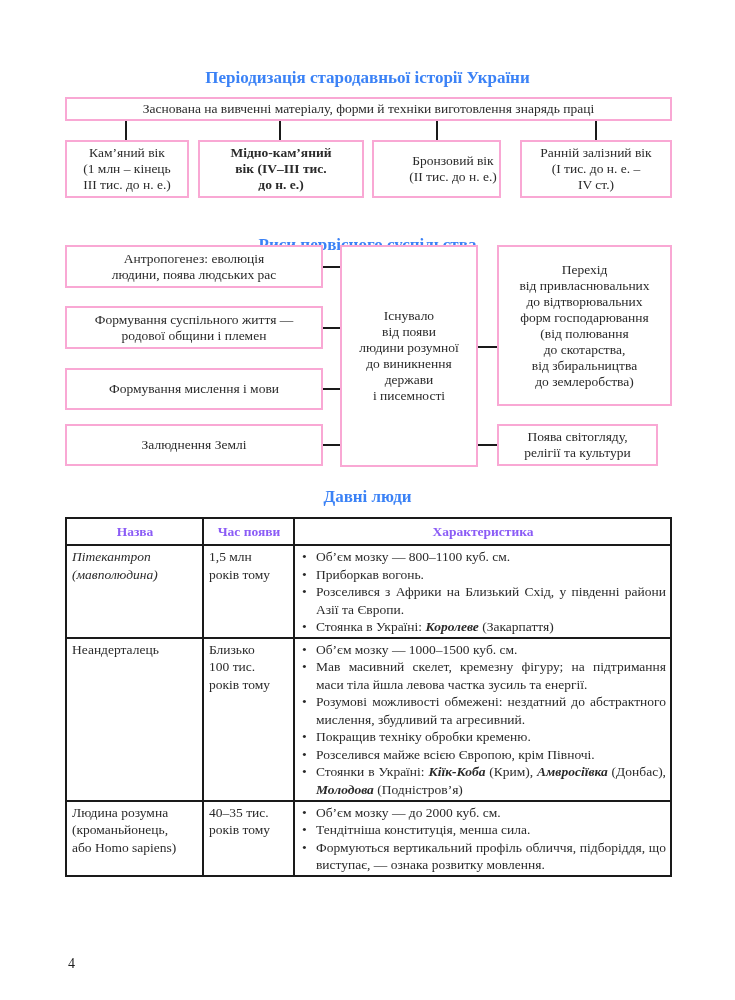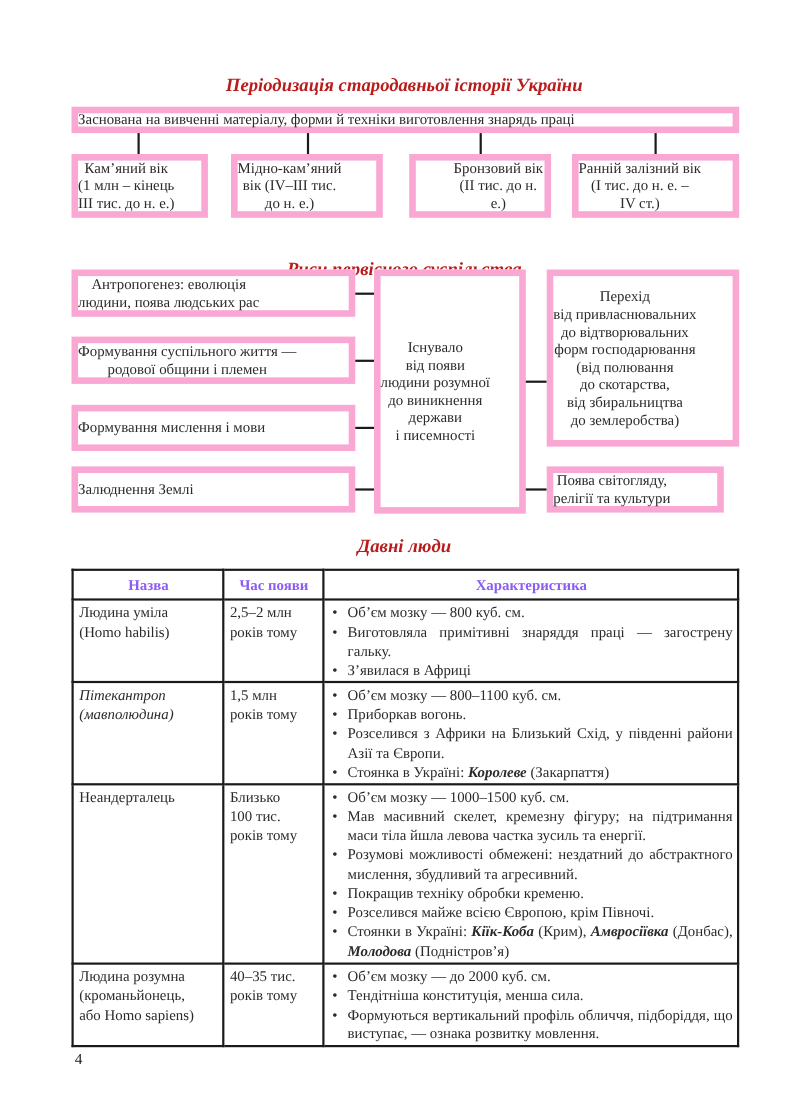--- a/index.html
+++ b/index.html
@@ -3,25 +3,25 @@
 <meta charset="utf-8">
 <style>
   html, body { margin: 0; padding: 0; background: #ffffff; }
   body {
     width: 735px; height: 1000px; position: relative; overflow: hidden;
     font-family: "Liberation Serif", "DejaVu Serif", serif;
     color: #1e1e1e;
   }
   .title {
     position: absolute; left: 0; width: 735px; text-align: center;
-    font-weight: bold; font-size: 17px; color: #b91c1c; font-style: italic;
+    font-weight: bold; font-size: 17px; color: #3b82f6;
   }
   .box {
-    position: absolute; border: 6px solid #f9a8d4; box-sizing: border-box;
-    display: flex; align-items: center; 
+    position: absolute; border: 2px solid #f9a8d4; box-sizing: border-box;
+    display: flex; align-items: center; justify-content: center;
     text-align: center; font-size: 13.5px; line-height: 16px; background: #fff;
     white-space: pre-line; color: #2a2a2a;
   }
   .vline { position: absolute; width: 2px; background: #1a1a1a; }
   .hline { position: absolute; height: 2px; background: #1a1a1a; }
 
   table.people {
     position: absolute; left: 65px; top: 517px; width: 607px;
     border-collapse: collapse; font-size: 13.5px; line-height: 17.5px;
     color: #2a2a2a;
@@ -57,21 +57,21 @@
 <div class="vline" style="left:125px; top:121px; height:20px;"></div>
 <div class="vline" style="left:279px; top:121px; height:20px;"></div>
 <div class="vline" style="left:436px; top:121px; height:20px;"></div>
 <div class="vline" style="left:595px; top:121px; height:20px;"></div>
 
 <div class="box" style="left:65px; top:140px; width:124px; height:58px;">
   <span>Кам’яний вік
 (1 млн – кінець
 III тис. до н. е.)</span>
 </div>
-<div class="box" style="left:210px; top:140px; width:138px; height:58px;">
+<div class="box" style="left:198px; top:140px; width:166px; height:58px;font-weight:bold;">
   <span>Мідно-кам’яний
 вік (IV–III тис.
 до н. е.)</span>
 </div>
 <div class="box" style="left:372px; top:140px; width:129px; height:58px;padding-left:33px;">
   <span>Бронзовий вік
 (II тис. до н. е.)</span>
 </div>
 <div class="box" style="left:520px; top:140px; width:152px; height:58px;">
   <span>Ранній залізний вік
@@ -132,33 +132,20 @@
 
 <table class="people">
   <thead>
     <tr>
       <th>Назва</th>
       <th>Час появи</th>
       <th>Характеристика</th>
     </tr>
   </thead>
   <tbody id="people-body">
-      <tr style="height: 75px;">
-        <td class="name" style="white-space: pre-line;">Людина уміла
-(Homo habilis)</td>
-        <td class="time" style="white-space: pre-line;">2,5–2 млн
-років тому</td>
-        <td>
-          <ul class="chars">
-            <li>Об’єм мозку — 800 куб. см.</li>
-            <li>Виготовляла примітивні знаряддя праці — загострену гальку.</li>
-            <li>З’явилася в Африці</li>
-          </ul>
-        </td>
-      </tr>
       <tr style="height: 90px;">
         <td class="name" style="white-space: pre-line; font-style: italic;">Пітекантроп
 (мавполюдина)</td>
         <td class="time" style="white-space: pre-line;">1,5 млн
 років тому</td>
         <td>
           <ul class="chars">
             <li>Об’єм мозку — 800–1100 куб. см.</li>
             <li>Приборкав вогонь.</li>
             <li>Розселився з Африки на Близький Схід, у південні райони Азії та Європи.</li>

